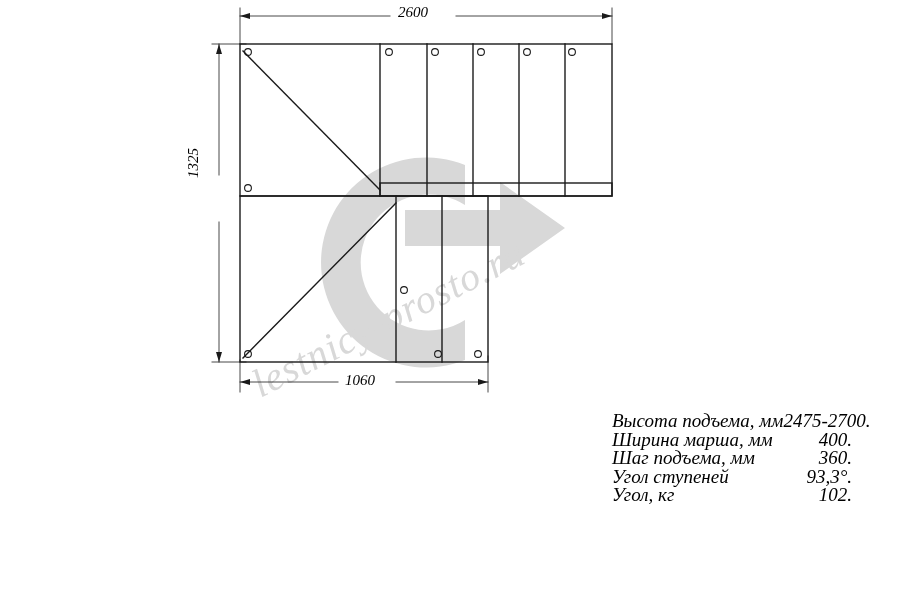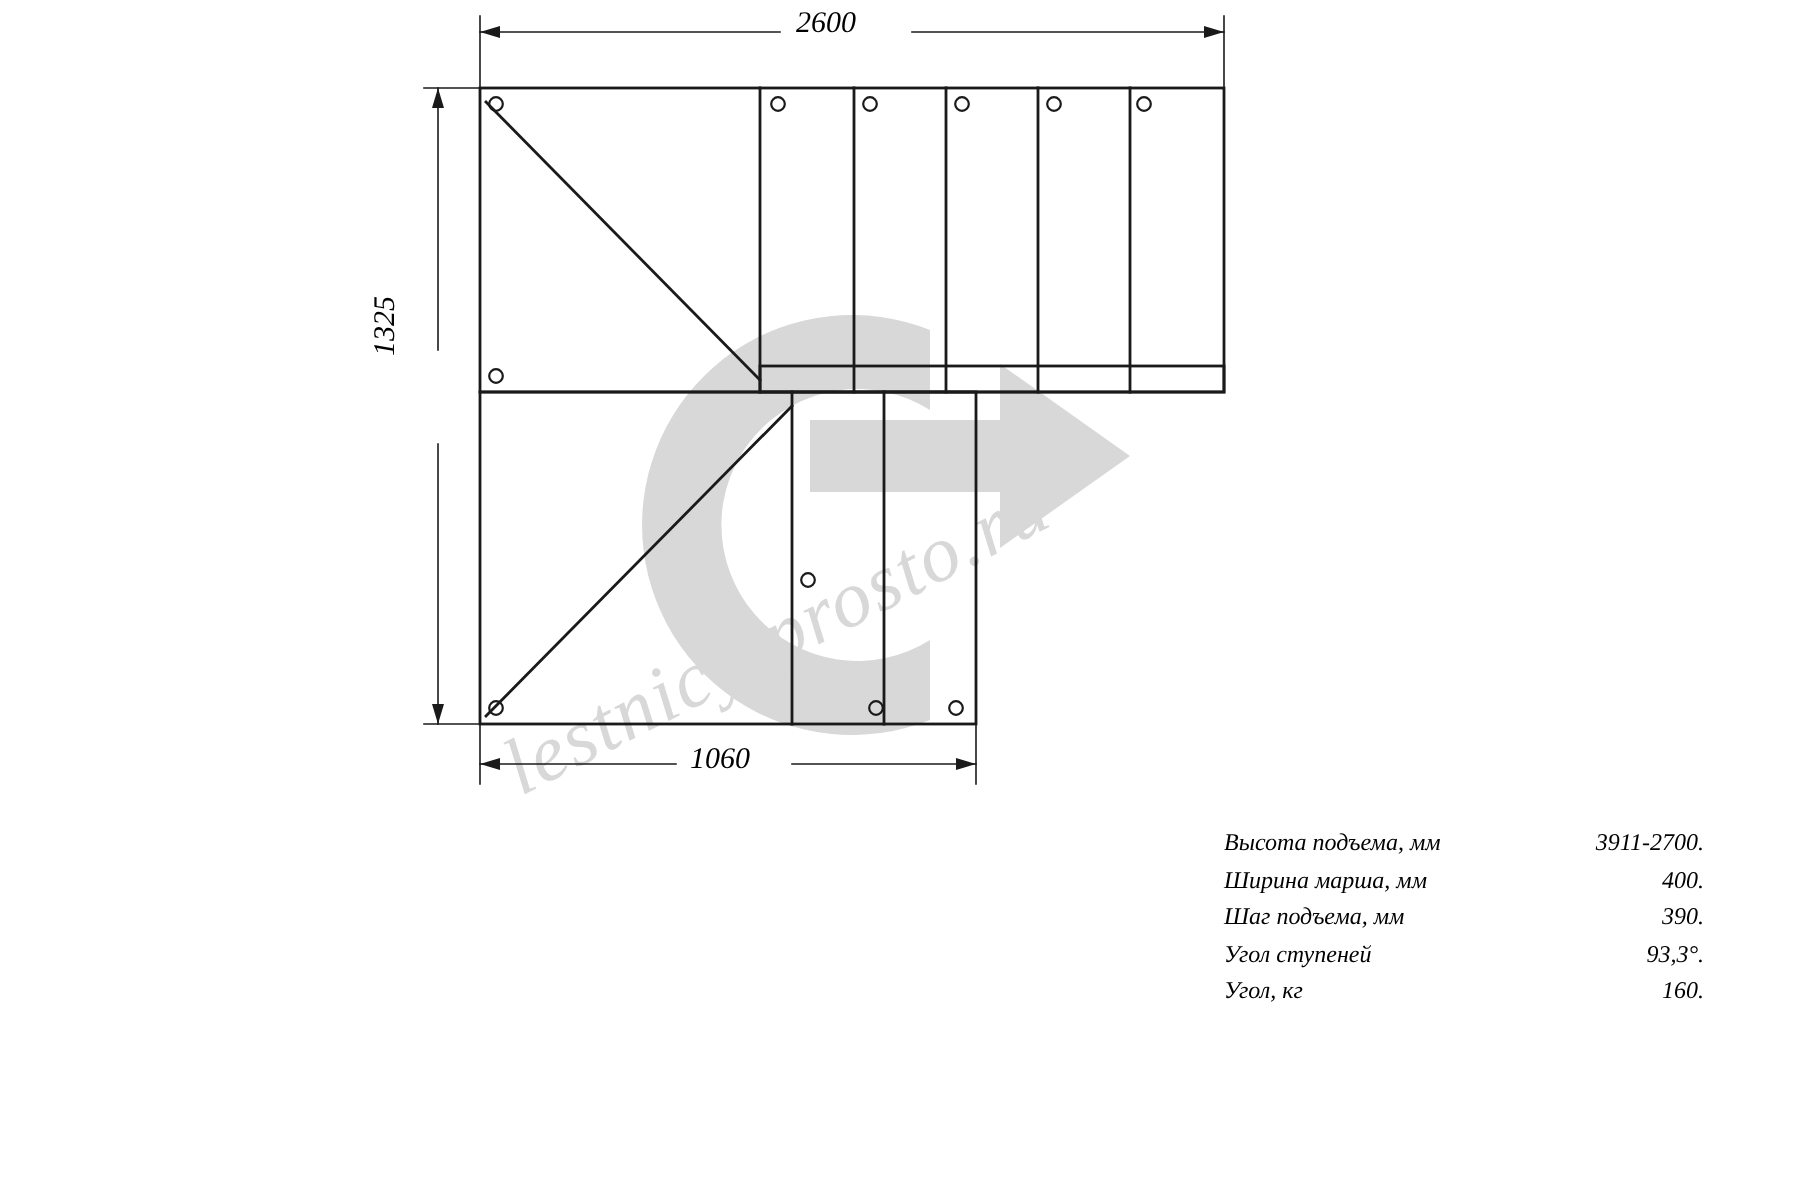--- a/index.html
+++ b/index.html
@@ -51,21 +51,21 @@
     transform: rotate(-90deg);
     transform-origin: left top;
   }
   #spec-table {
     position: absolute;
     left: 612px;
     top: 412px;
     width: 240px;
     font-family: "Liberation Serif", serif;
     font-style: italic;
-    font-size: 12px;
+    font-size: 19px;
     color: #000000;
   }
   #spec-table .spec-row {
     display: flex;
     justify-content: space-between;
     align-items: baseline;
     line-height: 18.5px;
     height: 18.5px;
   }
   #spec-table .spec-name {
@@ -194,33 +194,33 @@
     </g>
   </svg>
 
   <div class="dim-label" id="dim-top-label">2600</div>
   <div class="dim-label" id="dim-bottom-label">1060</div>
   <div class="dim-label" id="dim-left-label">1325</div>
 
   <div id="spec-table">
     <div class="spec-row">
       <span class="spec-name">Высота подъема, мм</span>
-      <span class="spec-value">3911-2700.</span>
+      <span class="spec-value">2475-2700.</span>
     </div>
     <div class="spec-row">
       <span class="spec-name">Ширина марша, мм</span>
       <span class="spec-value">400.</span>
     </div>
     <div class="spec-row">
       <span class="spec-name">Шаг подъема, мм</span>
-      <span class="spec-value">390.</span>
+      <span class="spec-value">360.</span>
     </div>
     <div class="spec-row">
       <span class="spec-name">Угол ступеней</span>
       <span class="spec-value">93,3°.</span>
     </div>
     <div class="spec-row">
       <span class="spec-name">Угол, кг</span>
-      <span class="spec-value">160.</span>
+      <span class="spec-value">102.</span>
     </div>
   </div>
 
 </div>
 
 </body></html>

